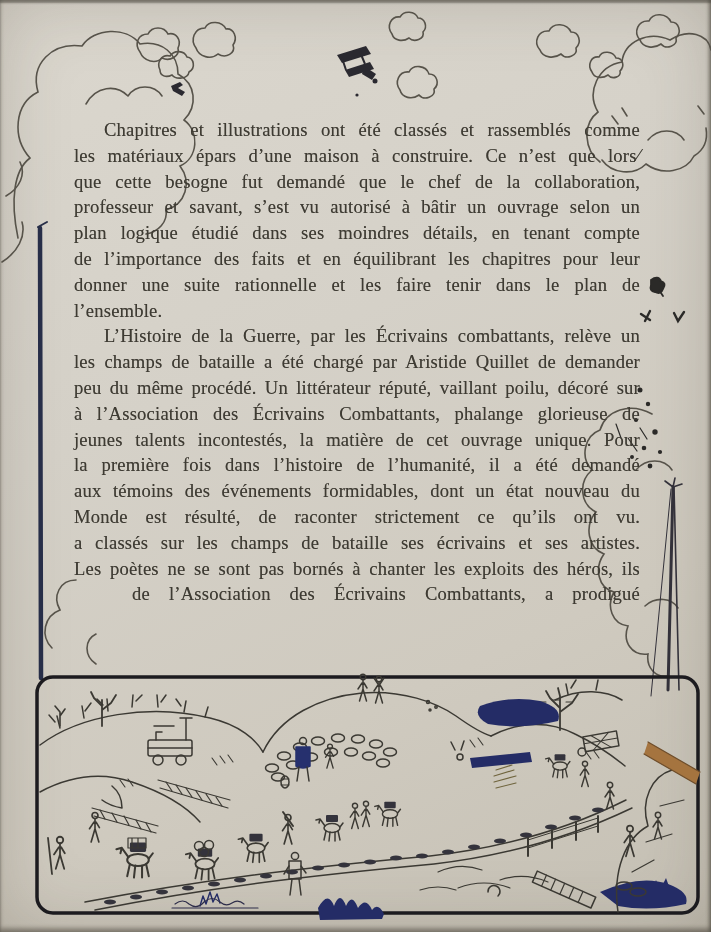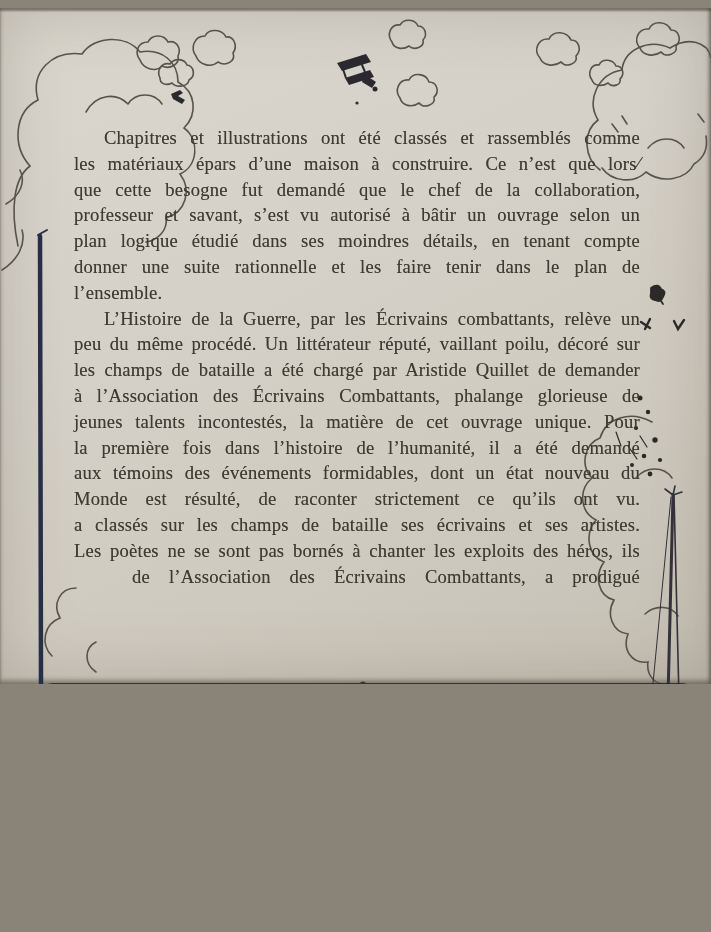--- a/index.html
+++ b/index.html
@@ -1,19 +1,19 @@
 <!DOCTYPE html>
 <html><head>
 <meta charset="utf-8">
 <style>
   html,body{margin:0;padding:0;background:#8a8378;}
   .page{
     position:relative;
-    width:711px;height:676px;
-    margin:8px auto;
+    width:711px;height:932px;
+    margin:0 auto;
     overflow:hidden;
     background:linear-gradient(155deg,#dbd7ce 0%,#d5d1c8 38%,#cfcabf 70%,#c5c0b4 100%);
     box-shadow:inset 0 0 70px rgba(70,60,45,.22), inset 0 3px 2px rgba(40,38,32,.45), inset -3px 0 3px rgba(60,55,45,.30), inset 0 -4px 4px rgba(50,45,38,.40);
     font-family:"Liberation Serif","DejaVu Serif",serif;
   }
   svg.decor{position:absolute;left:0;top:0;z-index:1;}
   .textblock{
     position:absolute;left:74px;top:117px;width:566px;z-index:2;
     color:#3e3b33;
     font-size:18.6px;line-height:25.8px;
@@ -310,27 +310,28 @@
     </g>
   </svg>
 
   <div class="textblock">
     <div class="para para1">
         <div class="line">Chapitres et illustrations ont été classés et rassemblés comme</div>
         <div class="line">les matériaux épars d’une maison à construire. Ce n’est que lors⁄</div>
         <div class="line">que cette besogne fut demandé que le chef de la collaboration,</div>
         <div class="line">professeur et savant, s’est vu autorisé à bâtir un ouvrage selon un</div>
         <div class="line">plan logique étudié dans ses moindres détails, en tenant compte</div>
+        <div class="line">de l’importance des faits et en équilibrant les chapitres pour leur</div>
         <div class="line">donner une suite rationnelle et les faire tenir dans le plan de</div>
         <div class="line">l’ensemble.</div>
       </div>
     <div class="para para2">
         <div class="line">L’Histoire de la Guerre, par les Écrivains combattants, relève un</div>
+        <div class="line">les champs de bataille a été chargé par Aristide Quillet de demander</div>
         <div class="line">peu du même procédé. Un littérateur réputé, vaillant poilu, décoré sur</div>
-        <div class="line">les champs de bataille a été chargé par Aristide Quillet de demander</div>
         <div class="line">à l’Association des Écrivains Combattants, phalange glorieuse de</div>
         <div class="line">jeunes talents incontestés, la matière de cet ouvrage unique. Pour</div>
         <div class="line">la première fois dans l’histoire de l’humanité, il a été demandé</div>
         <div class="line">aux témoins des événements formidables, dont un état nouveau du</div>
         <div class="line">Monde est résulté, de raconter strictement ce qu’ils ont vu.</div>
         <div class="line">a classés sur les champs de bataille ses écrivains et ses artistes.</div>
         <div class="line">Les poètes ne se sont pas bornés à chanter les exploits des héros, ils</div>
         <div class="line">de l’Association des Écrivains Combattants, a prodigué</div>
       </div>
   </div>

